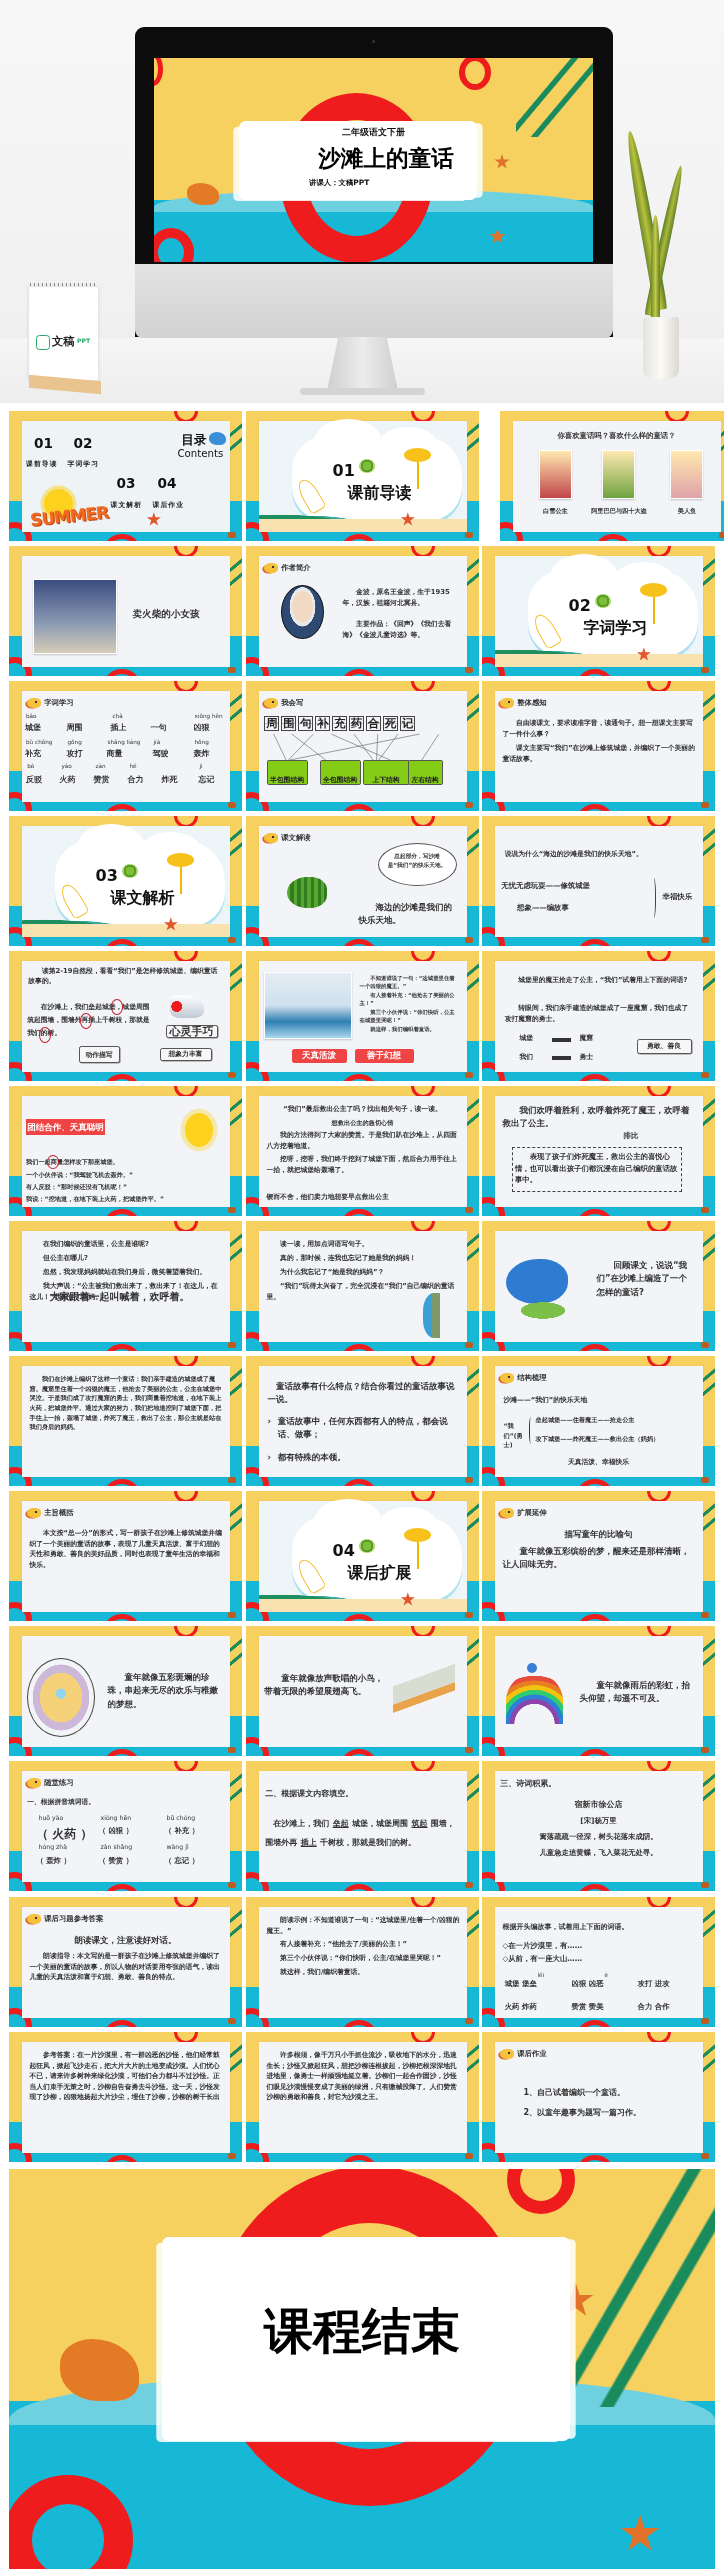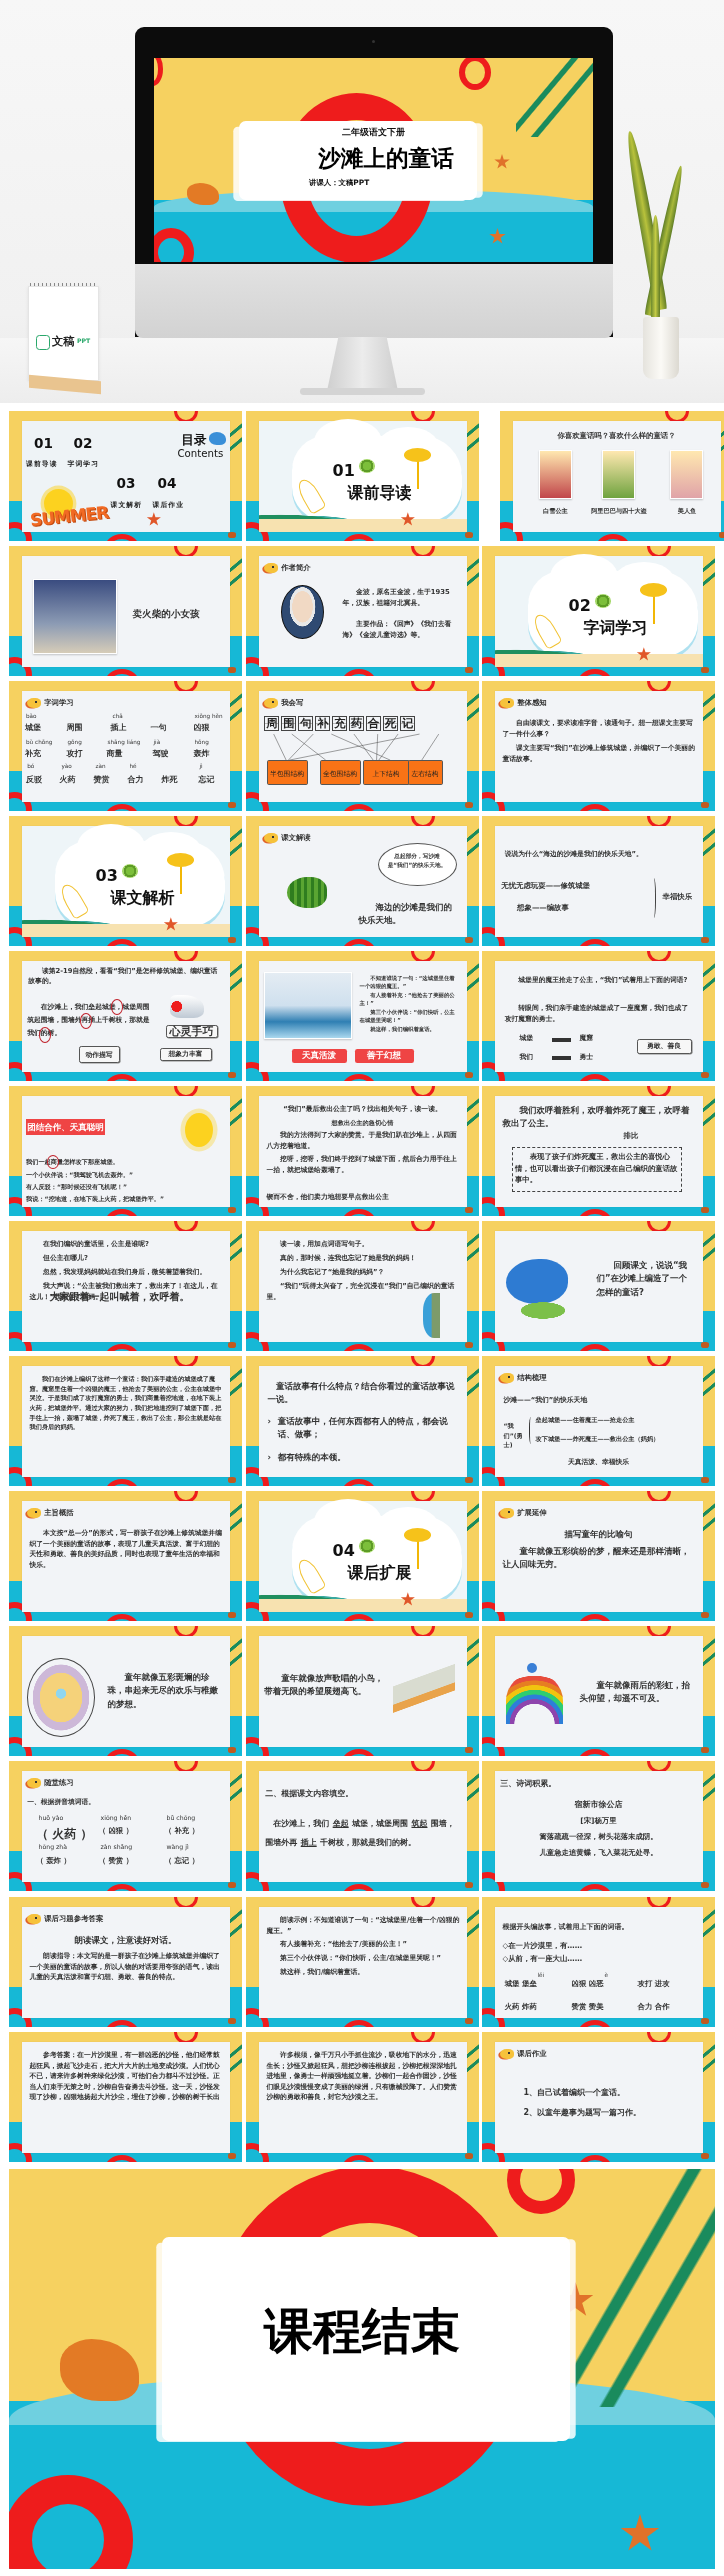--- a/index.html
+++ b/index.html
@@ -58,21 +58,21 @@
   .toc-sub { position: absolute; left: 160px; top: 37px; font-size: 10.2px; color: #111; }
   .summer { position: absolute; left: 11.3px; top: 85px; font-size: 17px; font-weight: 900; color: #f16a24; letter-spacing: -1.1px; transform: rotate(-6deg); text-shadow: 1.1px 1.1px 0 #c24a10; }
   .sun { position: absolute; left: 40px; top: 68px; width: 29px; height: 29px; background: #fcd21f; border-radius: 50%; box-shadow: 0 0 0 3.4px rgba(252,210,31,.5); }
 
   .pic { position: absolute; background: #ddd; border: 1.7px solid #fff; box-shadow: 0 0.6px 1.7px rgba(0,0,0,.2); }
   .badge-dark { position: absolute; background: #ef4444; color: #fff; font-weight: bold; border-radius: 2.3px; text-align: center; }
   .box-outline { position: absolute; border: 0.8px solid #555; border-radius: 2.3px; background: #f7f7f7; text-align: center; font-weight: bold; color: #333; box-shadow: 0.6px 0.6px 0 #888; }
   .circ { position: absolute; border: 0.8px solid #c0202a; border-radius: 50%; }
 
   .grid-char { display: inline-block; width: 15.3px; height: 15.3px; border: 0.8px solid #444; margin-right: 1.7px; font-size: 11.3px; font-weight: 900; text-align: center; line-height: 14px; background: linear-gradient(#f2f4f7 48%, #bbb 49% 51%, #f2f4f7 52%); }
-  .scroll { position: absolute; width: 32px; height: 25px; border: 0.8px solid #555; border-radius: 1.7px; font-size: 6.8px; font-weight: normal; text-align: center; line-height: 10.2px; padding-top: 8px; background: #f97316; }
+  .scroll { position: absolute; width: 32px; height: 25px; border: 0.8px solid #555; border-radius: 1.7px; font-size: 6.8px; font-weight: bold; text-align: center; line-height: 10.2px; padding-top: 14px; background: #84cc16; }
 
   .py { position: absolute; font-size: 5.7px; color: #333; font-family: "DejaVu Sans", sans-serif; }
   .hz { position: absolute; font-size: 8px; font-weight: bold; color: #333; }
 
   .dash { position: absolute; border: 0.8px dashed #444; }
 
   
   .final { position: absolute; left: 9px; top: 2169px; width: 706px; height: 400px; overflow: hidden; background: #f6d160; }
   .brush { position: absolute; background: #fff; border-radius: 6.8px; box-shadow: 8px 0 0 -2.3px rgba(255,255,255,.85), -8px 3.4px 0 -2.3px rgba(255,255,255,.85); }
   .big-ring { position: absolute; border-radius: 50%; border-style: solid; border-color: #ee1c1c; }

